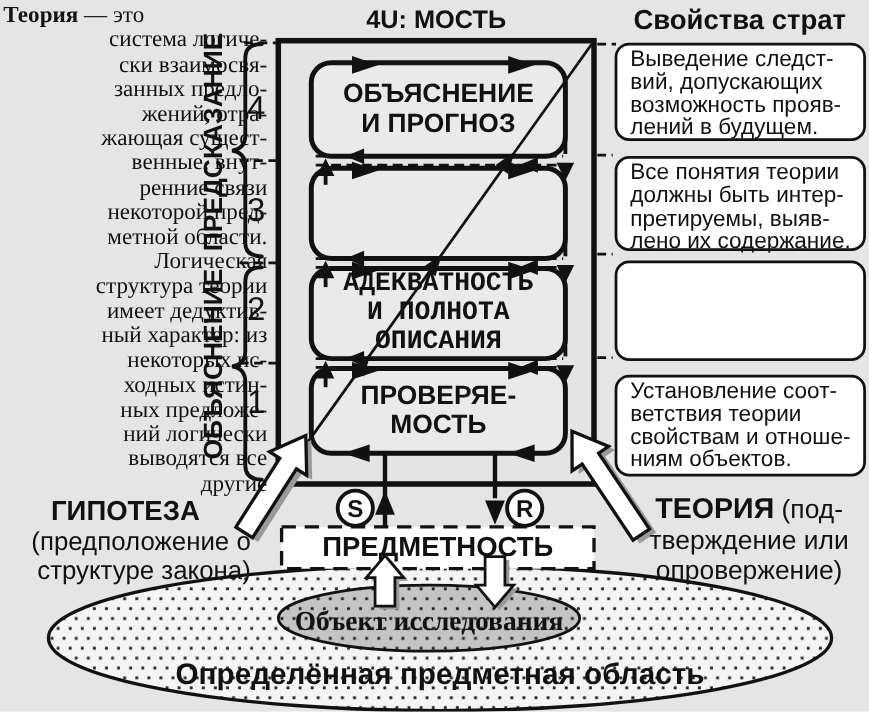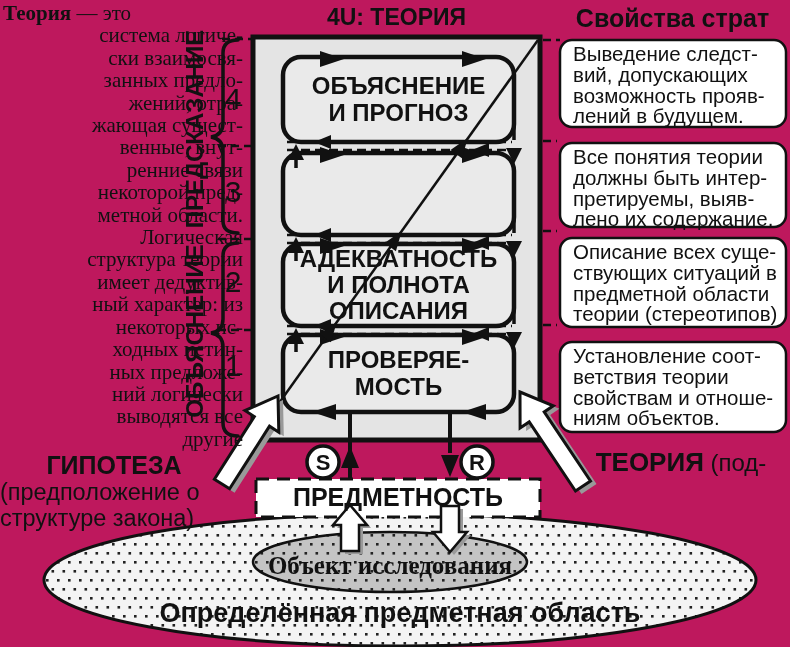--- a/index.html
+++ b/index.html
@@ -1,31 +1,31 @@
 <!DOCTYPE html>
 <html><head>
 <meta charset="utf-8">
 <style>
   html,body{margin:0;padding:0;background:#fff;}
-  .stage{position:relative;width:790px;height:647px;background:#be185d;overflow:hidden;
+  .stage{position:relative;width:790px;height:647px;background:#e5e5e5;overflow:hidden;
          font-family:"Liberation Sans",sans-serif;color:#111;}
   .abs{position:absolute;}
   .ml{white-space:pre-line;text-align:right;}
   svg{position:absolute;left:0;top:0;}
   .serifpar{font-family:"Liberation Serif",serif;font-size:21px;line-height:22.4px;color:#111;}
   .serifpar b{font-weight:bold;}
   .ttl{font-weight:bold;font-size:23px;text-align:center;}
   .rhead{font-weight:bold;font-size:25px;text-align:center;}
   .stratum-label{font-weight:bold;font-size:24px;line-height:27px;text-align:center;width:231px;left:283px;}
-  .stratum-label.three{line-height:26px;}
+  .stratum-label.three{line-height:26px;font-family:Liberation Mono, monospace;}
   .prop-text{font-size:20.5px;line-height:20.8px;text-align:left;width:210px;padding-left:9px;}
   .numlbl{font-size:30px;line-height:32px;width:30px;text-align:center;}
   .rot{font-weight:bold;font-size:24px;white-space:nowrap;transform:translate(-50%,-50%) rotate(-90deg);}
   .hyp-head{font-weight:bold;font-size:25px;line-height:27px;text-align:center;}
-  .hyp-lines{font-size:23.5px;line-height:26px;text-align:left;}
+  .hyp-lines{font-size:23.5px;line-height:26px;text-align:right;}
   .theory-line1{font-size:24px;text-align:center;}
   .theory-line1 b{font-size:26px;}
   .theory-lines{font-size:24px;line-height:27px;text-align:center;}
   .objness{font-weight:bold;font-size:25px;text-align:center;width:284px;}
   .objres{font-weight:bold;font-size:25px;text-align:center;width:276px;font-family:Liberation Serif, serif;}
   .domarea{font-weight:bold;font-size:27px;text-align:center;width:600px;}
   .srl{font-weight:bold;font-size:22px;width:32px;text-align:center;line-height:32px;}
   .txt{z-index:5;}
 </style>
 </head>
@@ -188,21 +188,21 @@
 имеет дедуктив-
 ный характер: из
 некоторых ис-
 ходных истин-
 ных предложе-
 ний логически
 выводятся все
 другие</div>
 </div>
 
-<div class="abs txt ttl" style="left:253px;top:4px;width:287px;">4U: ТЕОРИЯ</div>
+<div class="abs txt ttl" style="left:253px;top:4px;width:287px;">4U: МОСТЬ</div>
 <div class="abs txt rhead" style="left:555px;top:4px;width:235px;">Свойства страт</div>
 
 <div class="abs txt rot" style="left:195px;top:129px;">ПРЕДСКАЗАНИЕ</div>
 <div class="abs txt rot" style="left:195px;top:331px;">ОБЪЯСНЕНИЕ</div>
 
 <div class="abs txt numlbl" style="left:218px;top:83px;">4</div>
 <div class="abs txt numlbl" style="left:218px;top:176px;">3</div>
 <div class="abs txt numlbl" style="left:218px;top:266px;">2</div>
 <div class="abs txt numlbl" style="left:218px;top:350px;">1</div>
 
@@ -215,37 +215,35 @@
 вий, допускающих
 возможность прояв-
 лений в будущем.</div>
 
 <div class="abs txt stratum-label ml" style="top:346px;">ПРОВЕРЯЕ-
 МОСТЬ</div>
 <div class="abs txt prop-text ml" style="left:564px;top:147px;">Все понятия теории
 должны быть интер-
 претируемы, выяв-
 лено их содержание.</div>
-<div class="abs txt prop-text ml" style="left:564px;top:242px;">Описание всех суще-
-ствующих ситуаций в
-предметной области
-теории (стереотипов)</div>
 <div class="abs txt prop-text ml" style="left:564px;top:346px;">Установление соот-
 ветствия теории
 свойствам и отноше-
 ниям объектов.</div>
 
 <div class="abs txt" style="left:0px;top:452px;width:228px;">
   <div class="hyp-head">ГИПОТЕЗА</div>
   <div class="hyp-lines ml">(предположение о
 структуре закона)</div>
 </div>
 
 <div class="abs txt" style="left:572px;top:447px;width:218px;">
   <div class="theory-line1"><b>ТЕОРИЯ</b><span> (под-</span></div>
+  <div class="theory-lines ml">тверждение или
+опровержение)</div>
 </div>
 
 <div class="abs txt srl" style="left:307px;top:447px;">S</div>
 <div class="abs txt srl" style="left:461px;top:447px;">R</div>
 
 <div class="abs txt objness" style="left:256px;top:483px;">ПРЕДМЕТНОСТЬ</div>
 <div class="abs txt objres" style="left:252px;top:552px;">Объект исследования</div>
 <div class="abs txt domarea" style="left:100px;top:598px;">Определённая предметная область</div>
 
 </div>

